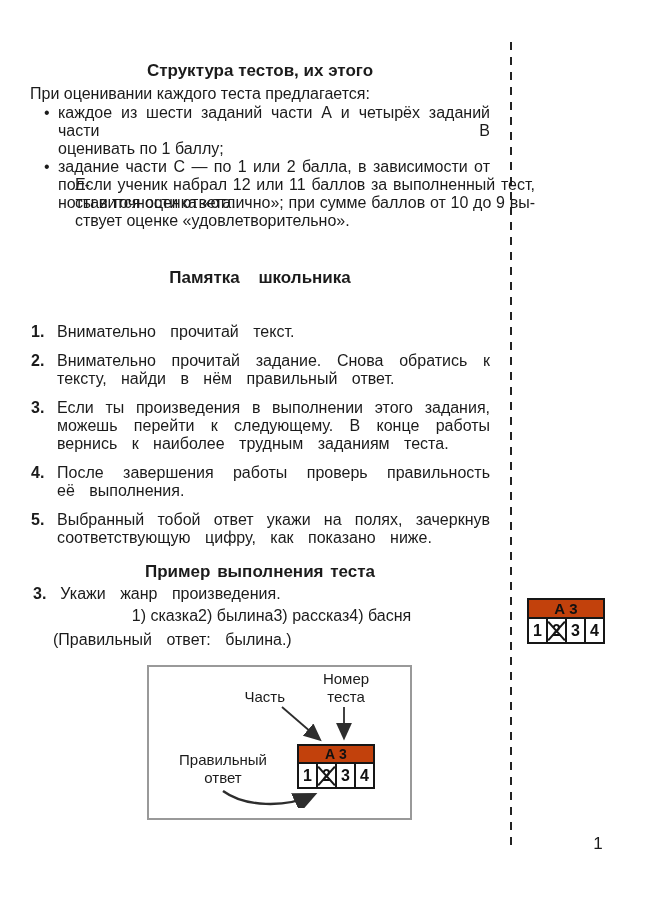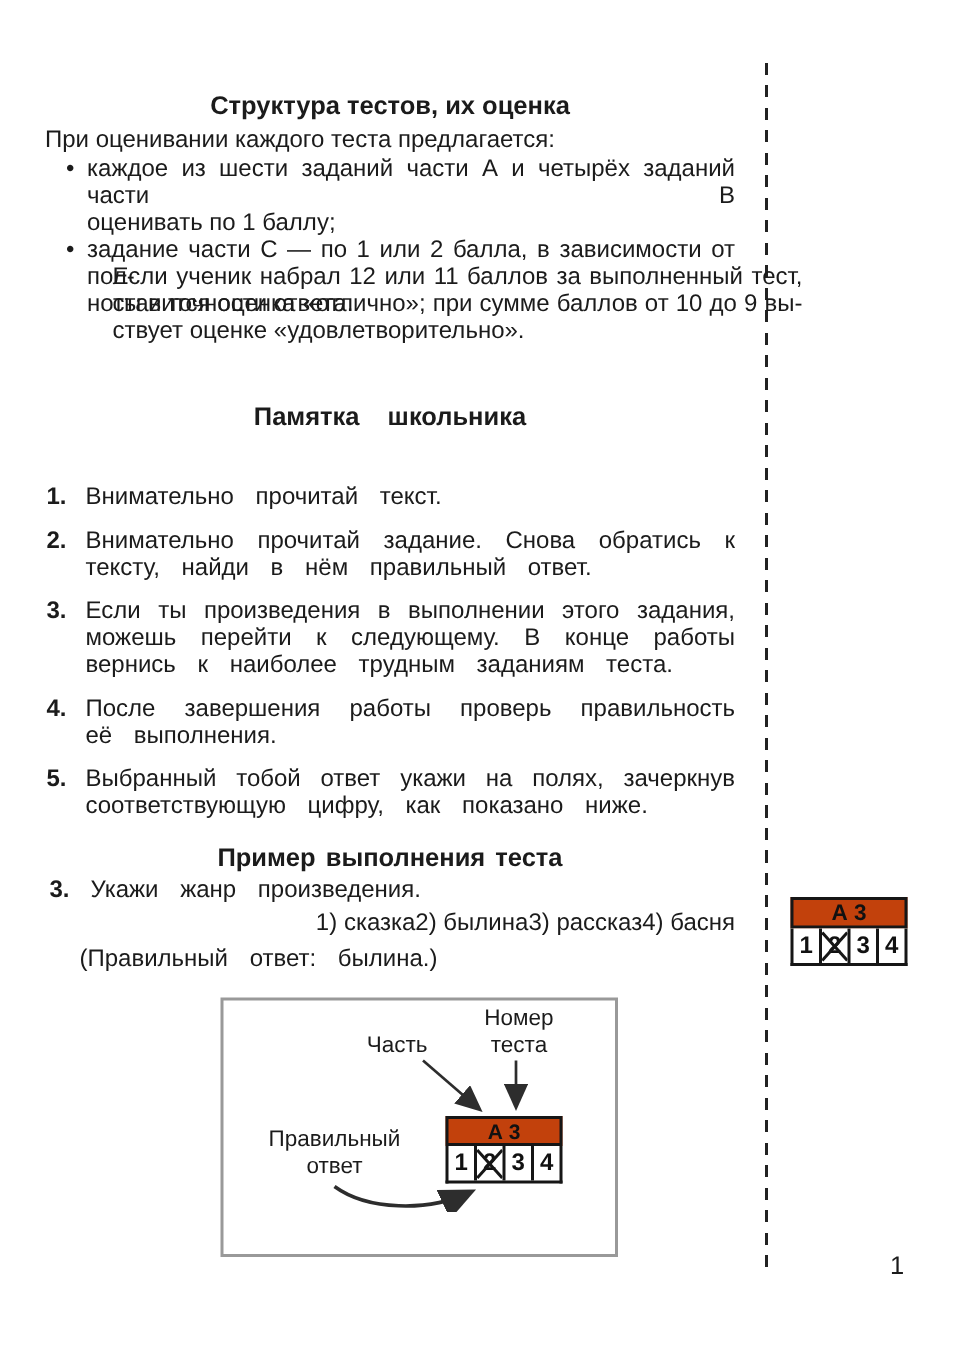--- a/index.html
+++ b/index.html
@@ -31,25 +31,25 @@
 
   .memo-list { left:31px; top:323px; width:459px; }
   .m-item { display:flex; margin-bottom:11px; }
   .m-num { width:26px; font-weight:bold; font-size:16px; line-height:18px; }
   .m-text { flex:1; }
 
   .t-example { left:28px; top:562px; width:464px; word-spacing:2px; }
   .ex-q { left:33px; top:585px; width:459px; font-size:16px; line-height:18px; }
   .ex-q-num { font-weight:bold; margin-right:14px; }
   .ex-q-text { word-spacing:10px; }
-  .ex-options { left:53px; top:607px; width:437px; display:flex; justify-content:flex-end; font-size:16px; line-height:18px; }
+  .ex-options { left:53px; top:607px; width:437px; display:flex; justify-content:center; font-size:16px; line-height:18px; }
   .ex-answer { left:53px; top:631px; width:437px; font-size:16px; line-height:18px; word-spacing:10px; }
 
   
-  .diagram { left:147px; top:665px; width:265px; height:173px; border:2px solid #999; background:#fff; }
+  .diagram { left:147px; top:665px; width:265px; height:155px; border:2px solid #999; background:#fff; }
   .d-label { position:absolute; font-size:15px; line-height:18px; color:#1b1b1b; }
   .d-num-label { left:162px; top:3px; width:70px; text-align:center; }
   .d-part-label { left:56px; top:21px; width:80px; text-align:right; }
   .d-ca-label { left:18px; top:84px; width:112px; text-align:center; }
   .d-arrows { position:absolute; left:0; top:0; }
 
   
   .abox { position:absolute; }
   .abox-header {
     width:78px; height:20px; border:2px solid #161616; background:#c2410c;
@@ -81,21 +81,21 @@
   }
   .page-num { left:583px; top:834px; width:30px; font-size:17px; line-height:20px; text-align:center; }
 </style>
 </head>
 <body>
 
 <div class="page">
 
   <div class="abs cutline"></div>
 
-  <div class="abs ttl t-structure">Структура тестов, их оценка</div>
+  <div class="abs ttl t-structure">Структура тестов, их этого</div>
 
   <div class="abs body-txt intro">При оценивании каждого теста предлагается:</div>
 
   <div class="abs body-txt bullets">
 
       <div class="b-item">
         <div class="b-dot">•</div>
         <div class="b-text jblock">
           <div class="ln">каждое из шести заданий части А и четырёх заданий части В</div>
           <div class="ln">оценивать по 1 баллу;</div>

